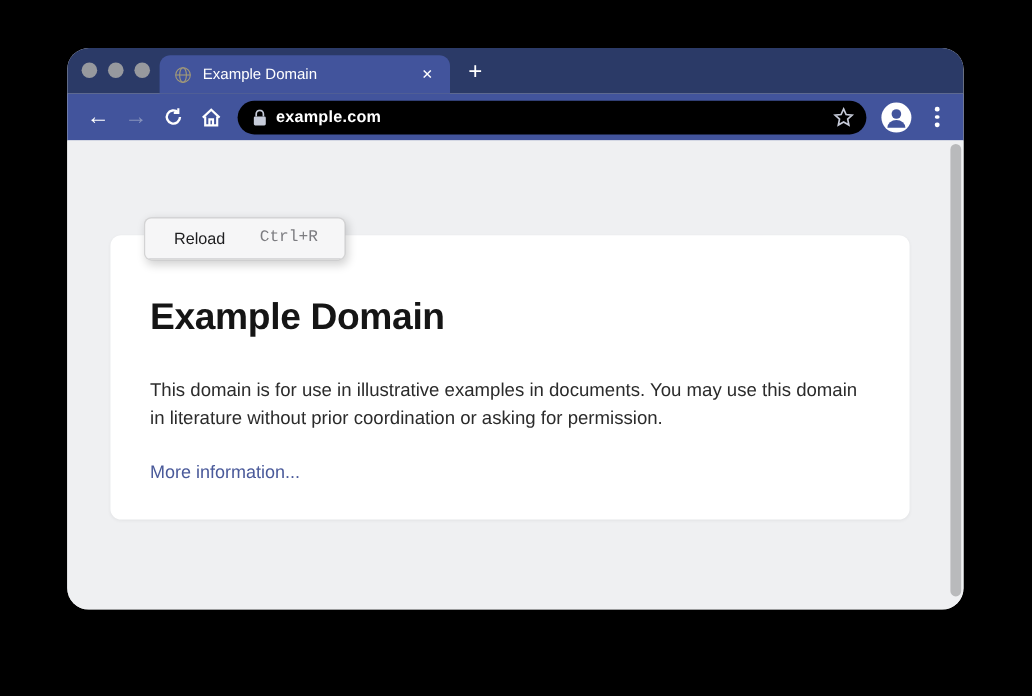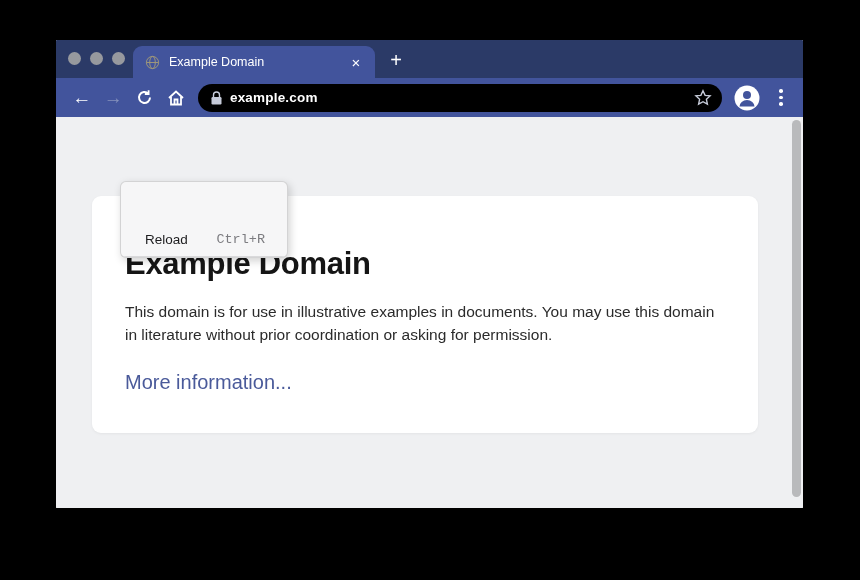--- a/index.html
+++ b/index.html
@@ -1,20 +1,20 @@
 <!DOCTYPE html>
 <html><head>
 <meta charset="utf-8">
 <style>
   * { margin: 0; padding: 0; box-sizing: border-box; }
   html, body { width: 860px; height: 580px; background: #000; overflow: hidden;
     font-family: "Liberation Sans", sans-serif; }
 
   .window { position: absolute; left: 56px; top: 40px; width: 747px; height: 468px;
-    border-radius: 1px; overflow: hidden; background: #eff0f2; }
+    border-radius: 18px; overflow: hidden; background: #eff0f2; }
 
   
   .titlebar { position: relative; height: 38px; background: #2b3a67; }
   .traffic-lights { position: absolute; left: 12px; top: 12px; display: flex; gap: 9px; }
   .traffic-light { width: 13px; height: 13px; border-radius: 50%; background: #97999e; }
 
   .tab { position: absolute; left: 77px; bottom: 0; width: 242px; height: 32px;
     background: #42549c; border-radius: 9px 9px 0 0;
     display: flex; align-items: center; padding: 0 10px 0 12px; }
   .tab-favicon { width: 15px; height: 15px; flex: 0 0 auto; opacity: .85; }
@@ -49,31 +49,31 @@
   .content { position: relative; height: 391px; background: #eff0f2; }
 
   .scrollbar-thumb { position: absolute; left: 736px; top: 3px; width: 9px; height: 377px;
     border-radius: 4.5px; background: #b9babc; }
 
   .card { position: absolute; left: 36px; top: 79px; width: 666px; height: 237px;
     background: #ffffff; border-radius: 9px; box-shadow: 0 1px 3px rgba(0,0,0,.05);
     padding: 50px 40px 0 33px; }
   .page-heading { font-size: 31px; font-weight: 700; color: #151515;
     letter-spacing: -.3px; }
-  .page-paragraph { margin-top: 18px; max-width: 590px; font-size: 15.5px;
+  .page-paragraph { margin-top: 32px; max-width: 590px; font-size: 15.5px;
     line-height: 1.5; color: #2b2b2b; }
-  .page-link { display: inline-block; margin-top: 24px; font-size: 20px;
+  .page-link { display: inline-block; margin-top: 24px; font-size: 15px;
     color: #4a5a9a; text-decoration: none; }
 
   
   .context-menu { position: absolute; left: 64px; top: 64px; width: 168px;
     background: #f6f6f7; border: 1px solid rgba(0,0,0,.14); border-radius: 6px;
     box-shadow: 2px 3px 8px rgba(0,0,0,.18); z-index: 10; overflow: hidden; }
   .menu-item { height: 33px; display: flex; align-items: center;
-    justify-content: space-between; padding: 0 22px 0 24px; margin-top: 41px; }
+    justify-content: space-between; padding: 0 22px 0 24px; }
   .menu-label { font-size: 13.5px; color: #1d1d1f; }
   .menu-shortcut { font-size: 13.5px; color: #7c7c80; font-family: Liberation Mono, monospace; }
   .menu-divider { height: 1px; background: #d9d9db; }
 
   svg { display: block; }
 </style>
 </head>
 <body>
 
 <div class="window">

